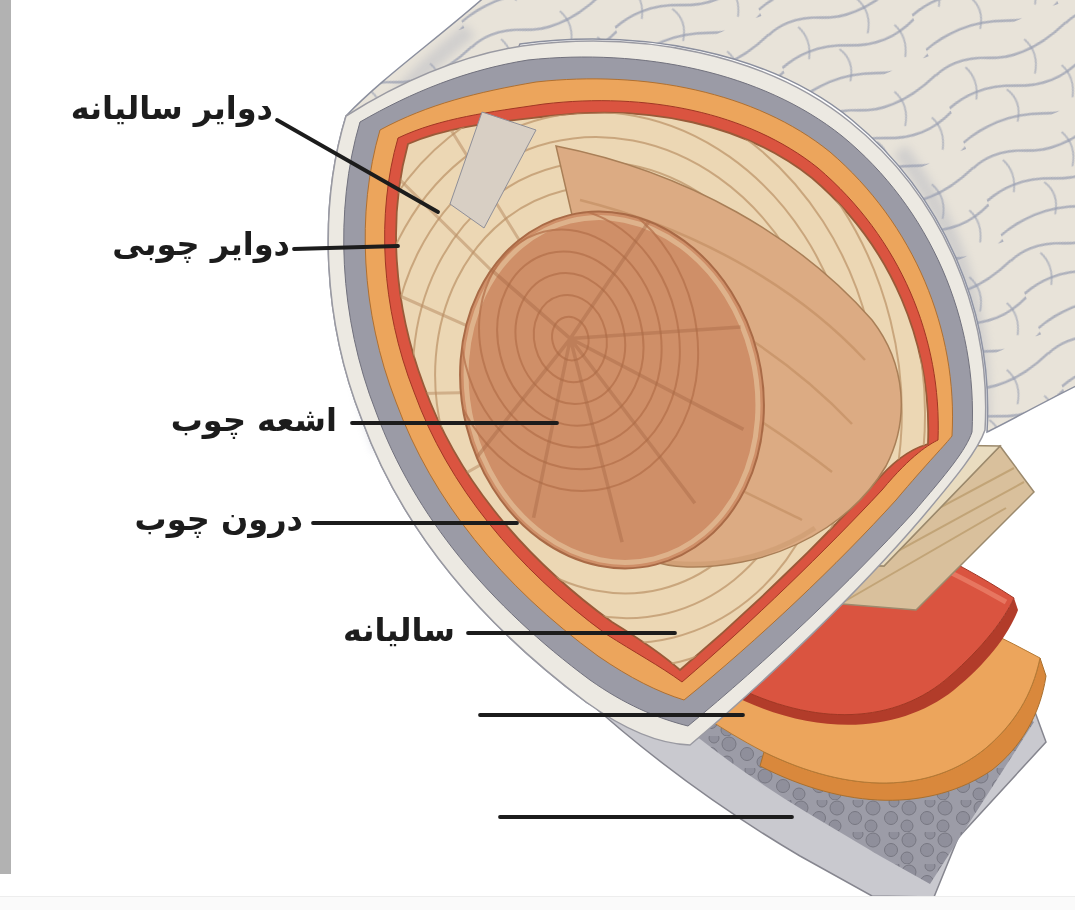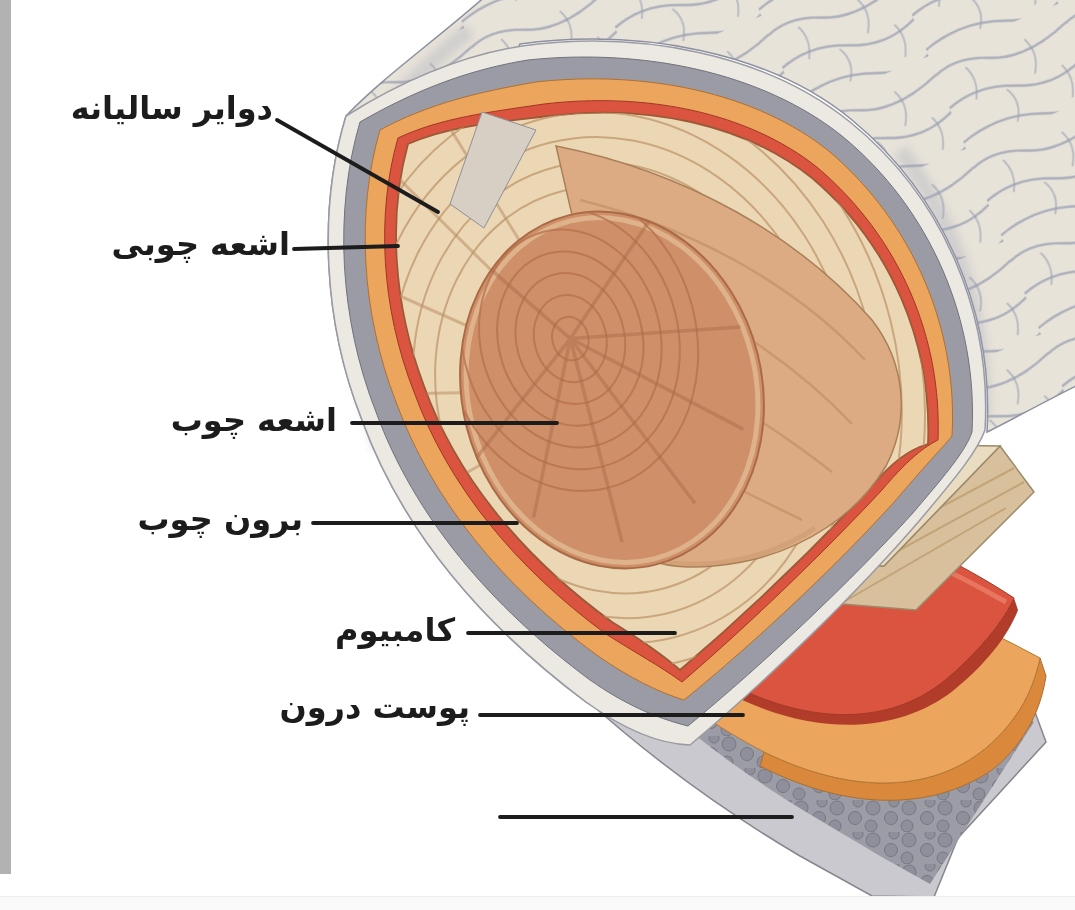--- a/index.html
+++ b/index.html
@@ -176,22 +176,21 @@
     <line x1="294" y1="249" x2="398" y2="246"></line>
     <line x1="352" y1="423" x2="557" y2="423"></line>
     <line x1="313" y1="523" x2="517" y2="523"></line>
     <line x1="468" y1="633" x2="675" y2="633"></line>
     <line x1="480" y1="715" x2="743" y2="715"></line>
     <line x1="500" y1="817" x2="792" y2="817"></line>
   </g>
 </svg>
 
 <div class="lbl" style="top:90px;  right:802px">دوایر سالیانه</div>
-<div class="lbl" style="top:226px; right:785px">اشعه چوبی</div>
+<div class="lbl" style="top:226px; right:785px">دوایر چوبی</div>
 <div class="lbl" style="top:402px; right:738px">اشعه چوب</div>
-<div class="lbl" style="top:501px; right:772px">برون چوب</div>
-<div class="lbl" style="top:612px; right:620px">کامبیوم</div>
-<div class="lbl" style="top:689px; right:605px">پوست درون</div>
+<div class="lbl" style="top:501px; right:772px">درون چوب</div>
+<div class="lbl" style="top:612px; right:620px">سالیانه</div>
 
 <div class="edge-strip"></div>
 <div class="bottom-strip"></div>
 
 </div>
 
 </body></html>

